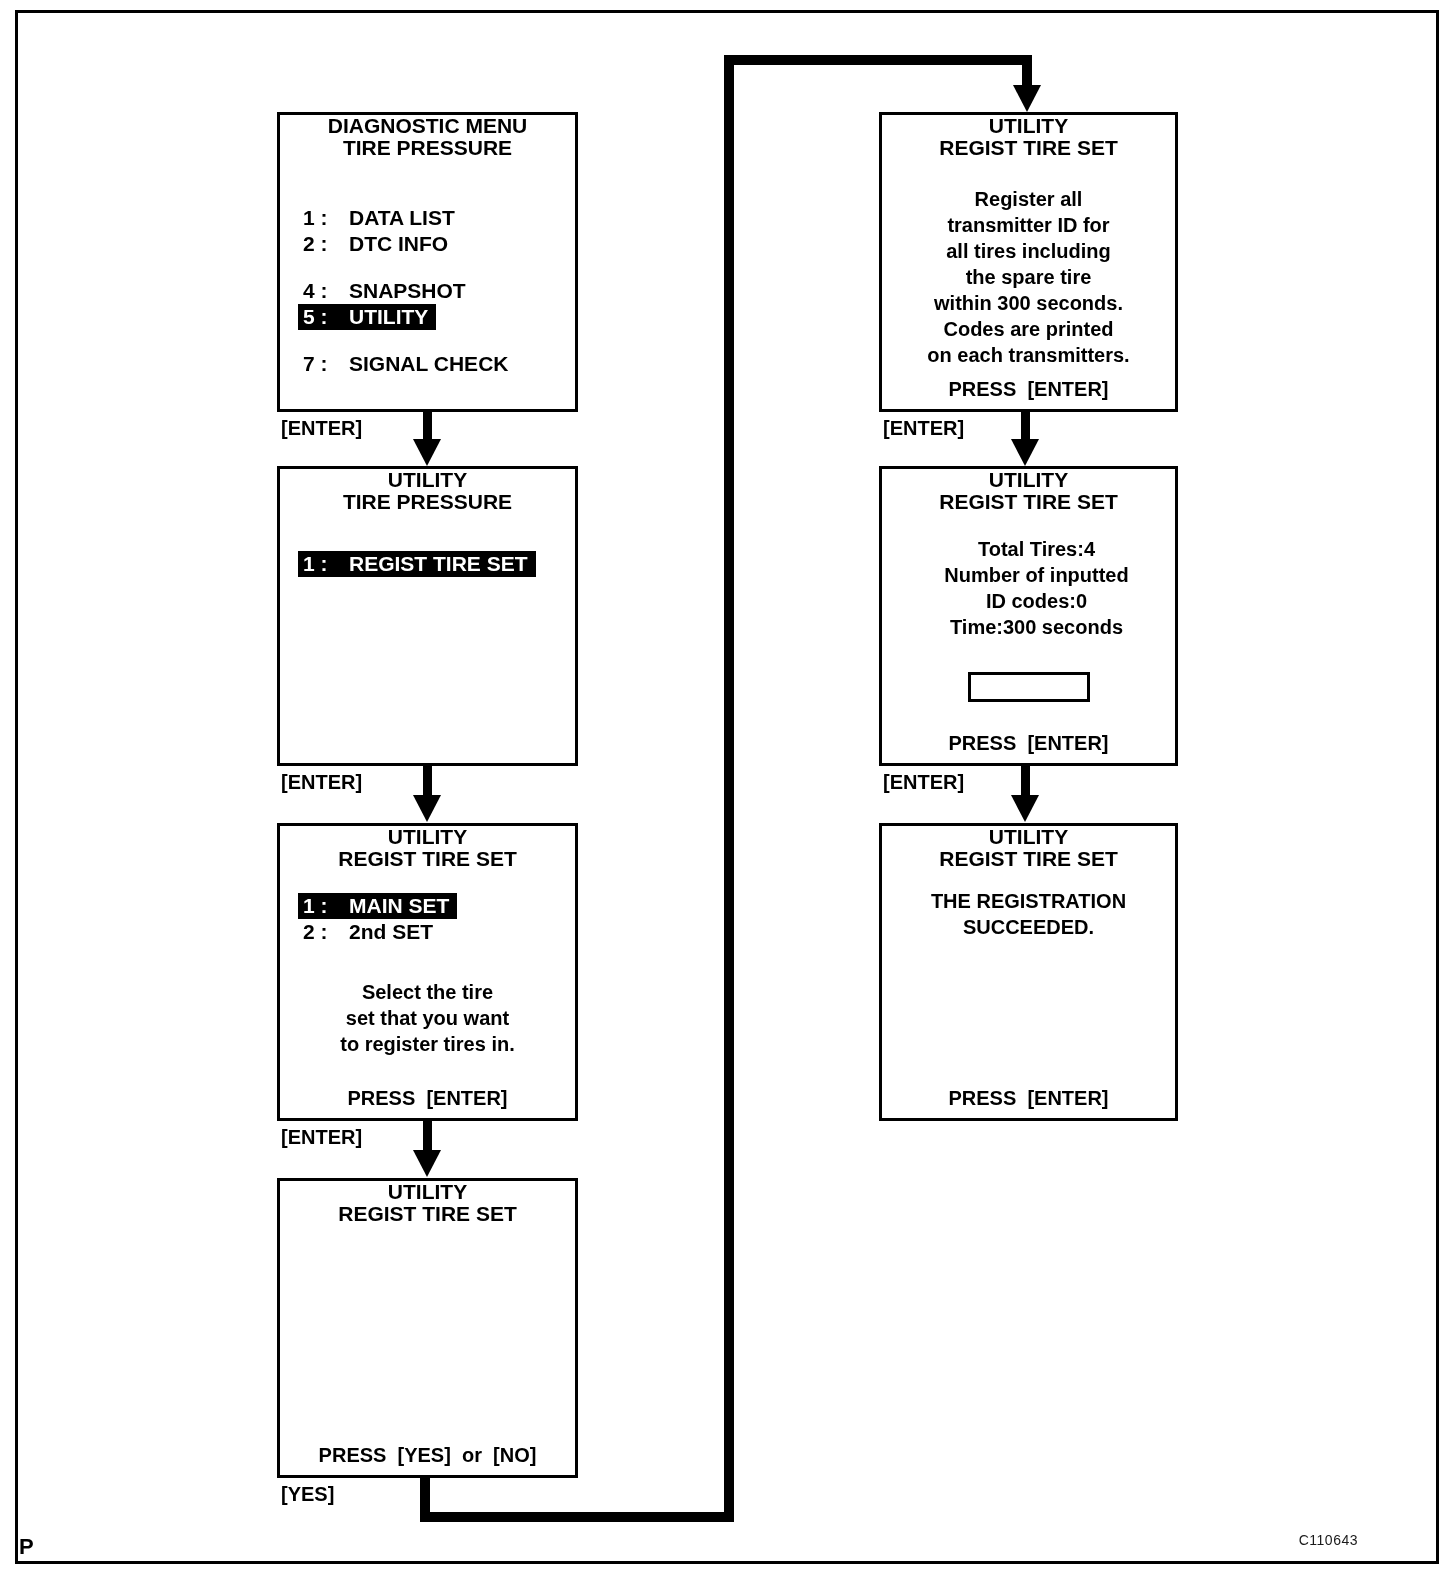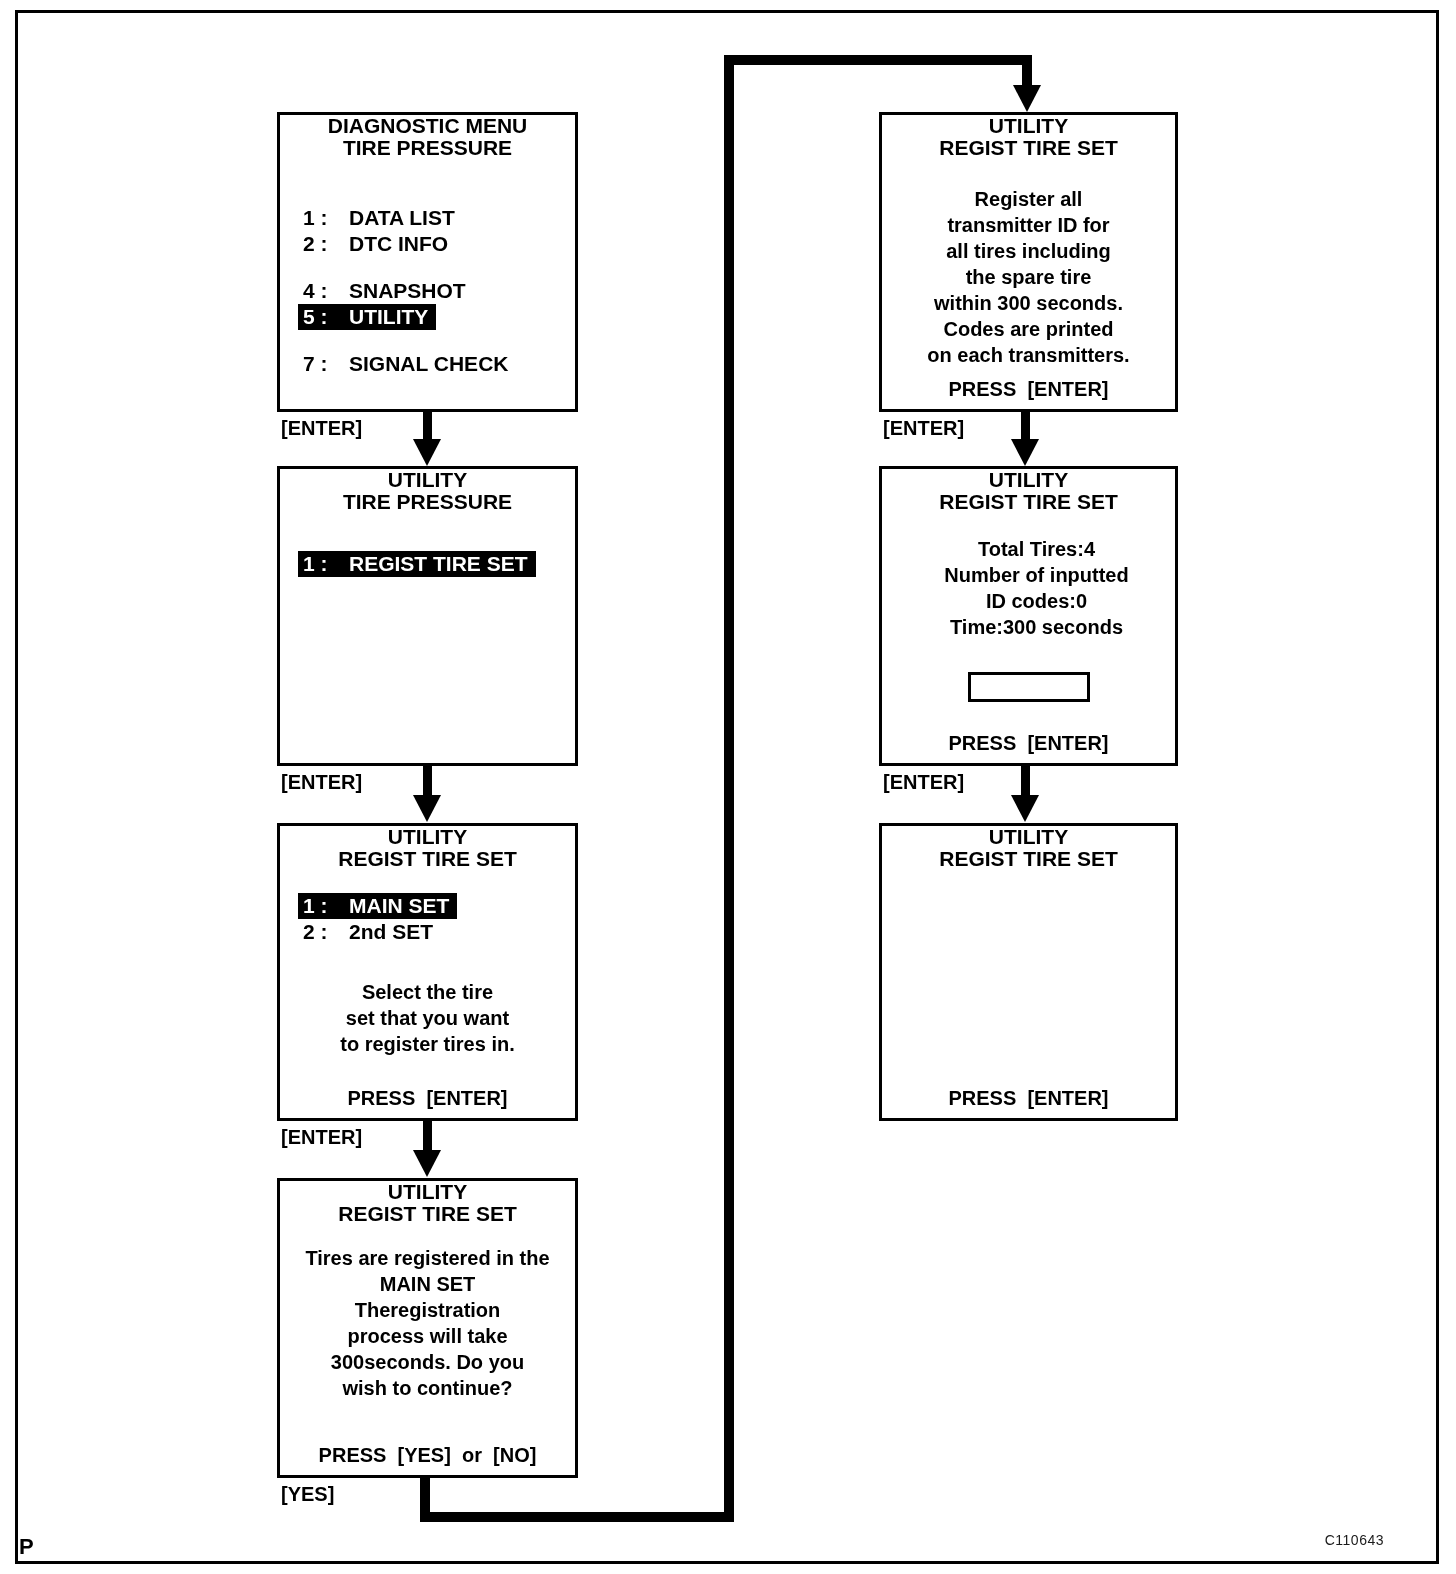--- a/index.html
+++ b/index.html
@@ -9,21 +9,21 @@
   }
   .outer-border{
     position:absolute;left:15px;top:10px;width:1418px;height:1548px;
     border:3px solid #000;
   }
   .corner-letter{
     position:absolute;left:19px;top:1534px;
     font-size:22px;font-weight:bold;
   }
   .figure-code{
-    position:absolute;left:1280px;top:1532px;width:104px;text-align:right;
+    position:absolute;left:1254px;top:1532px;width:104px;text-align:right;
     font-size:14px;font-weight:normal;color:#1a1a1a;letter-spacing:0.5px;
   }
   
   .screen{
     position:absolute;width:295px;height:294px;border:3px solid #000;background:#fff;
   }
   .b1{left:277px;top:112px;}
   .b2{left:277px;top:466px;}
   .b3{left:277px;top:823px;height:292px;}
   .b4{left:277px;top:1178px;}
@@ -126,28 +126,20 @@
       <div>to register tires in.</div>
     </div>
     <div class="press">PRESS  [ENTER]</div>
   </div>
 
   <div class="screen b4">
     <div class="title">
       <div>UTILITY</div>
       <div>REGIST TIRE SET</div>
     </div>
-    <div class="body body-b4">
-      <div>Tires are registered in the</div>
-      <div>MAIN SET</div>
-      <div>Theregistration</div>
-      <div>process will take</div>
-      <div>300seconds. Do you</div>
-      <div>wish to continue?</div>
-    </div>
     <div class="press">PRESS  [YES]  or  [NO]</div>
   </div>
 
   <div class="screen b5">
     <div class="title">
       <div>UTILITY</div>
       <div>REGIST TIRE SET</div>
     </div>
     <div class="body body-b5">
       <div>Register all</div>
@@ -174,20 +166,24 @@
     </div>
     <div class="id-input"></div>
     <div class="press">PRESS  [ENTER]</div>
   </div>
 
   <div class="screen b7">
     <div class="title">
       <div>UTILITY</div>
       <div>REGIST TIRE SET</div>
     </div>
+    <div class="body body-b7">
+      <div>THE REGISTRATION</div>
+      <div>SUCCEEDED.</div>
+    </div>
     <div class="press">PRESS  [ENTER]</div>
   </div>
 
   <div class="step-label l1">[ENTER]</div>
   <div class="step-label l2">[ENTER]</div>
   <div class="step-label l3">[ENTER]</div>
   <div class="step-label l4">[YES]</div>
   <div class="step-label l5">[ENTER]</div>
   <div class="step-label l6">[ENTER]</div>
 

